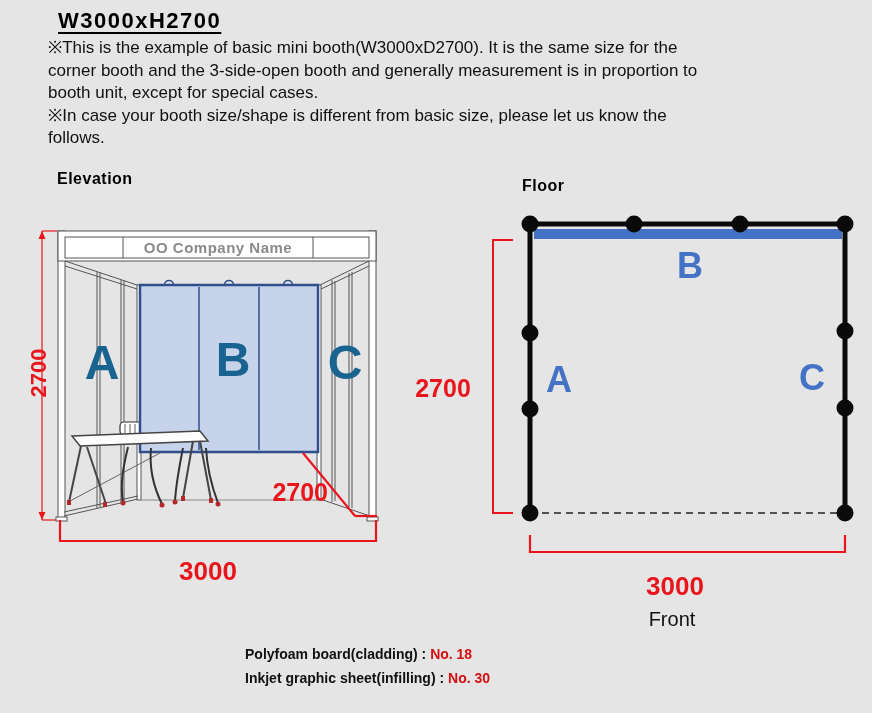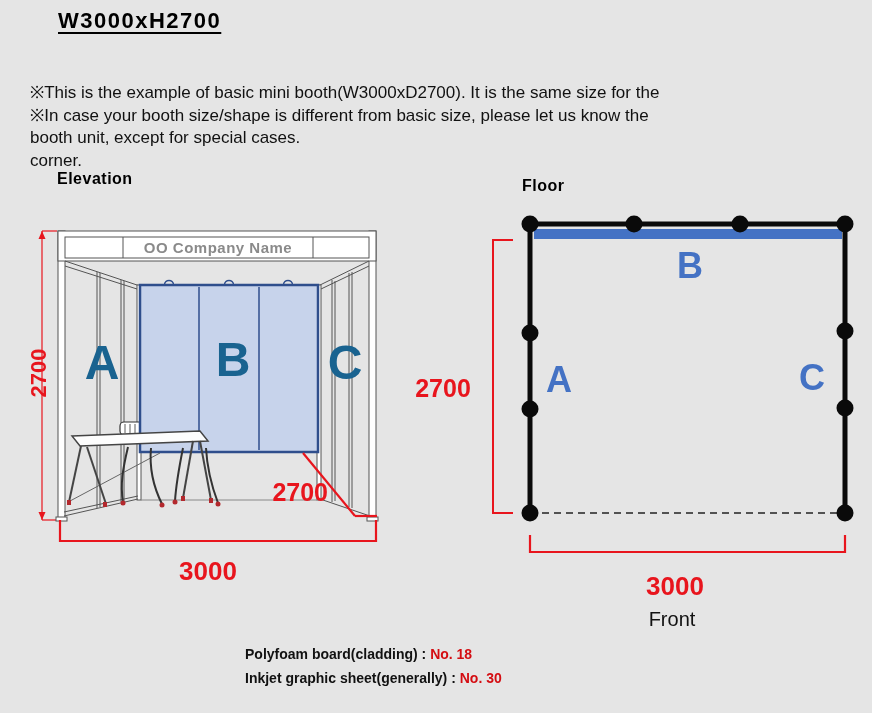--- a/index.html
+++ b/index.html
@@ -1,42 +1,43 @@
 <!DOCTYPE html>
 <html><head>
 <meta charset="utf-8">
 <style>
   html,body{margin:0;padding:0;background:#ffffff;}
   #page{position:relative;width:872px;height:713px;background:#e5e5e5;overflow:hidden;
         font-family:"Liberation Sans",sans-serif;color:#111;}
   .abs{position:absolute;}
   #doc-title{left:58px;top:8px;font-size:22px;font-weight:bold;letter-spacing:1.5px;
              text-decoration:underline;text-underline-offset:4px;color:#000;}
-  #notes{left:30px;top:37px;font-size:17px;line-height:22.5px;color:#111;margin-top:45px;}
+  #notes{left:48px;top:37px;font-size:17px;line-height:22.5px;color:#111;}
   .note-line{white-space:nowrap;}
   .section-heading{font-size:16px;font-weight:bold;color:#000;letter-spacing:0.5px;}
   #elevation-heading{left:57px;top:170px;}
   #floor-heading{left:522px;top:165px;margin-top:12px;}
   #footer{left:245px;top:642px;font-size:14px;font-weight:bold;line-height:24px;color:#111;}
   .footer-value{color:#d40d12;}
   svg text{font-family:"Liberation Sans",sans-serif;}
   .dimtext{fill:#e8151d;font-weight:bold;}
 </style>
 </head>
 <body>
 
 <div id="page">
 
   <div id="doc-title" class="abs">W3000xH2700</div>
 
   <div id="notes" class="abs">
     <div class="note-line">※This is the example of basic mini booth(W3000xD2700). It is the same size for the</div>
+    <div class="note-line">corner booth and the 3-side-open booth and generally measurement is in proportion to</div>
+    <div class="note-line">booth unit, except for special cases.</div>
     <div class="note-line">※In case your booth size/shape is different from basic size, please let us know the</div>
-    <div class="note-line">booth unit, except for special cases.</div>
-    <div class="note-line">corner.</div>
+    <div class="note-line">follows.</div>
   </div>
 
   <div id="elevation-heading" class="abs section-heading">Elevation</div>
   <div id="floor-heading" class="abs section-heading">Floor</div>
 
   <svg class="abs" style="left:10px;top:200px;" width="400" height="405" viewBox="0 0 400 405">
 
     <g stroke="#e8151d" stroke-width="1.2">
       <line x1="32" y1="31" x2="32" y2="320"></line>
       <line x1="32" y1="31" x2="47" y2="31"></line>
@@ -196,17 +197,17 @@
     <text class="dimtext" x="275" y="395" text-anchor="middle" font-size="26" font-weight="normal">3000</text>
 
     <text x="272" y="426" text-anchor="middle" font-size="20" fill="#111">Front</text>
   </svg>
 
   <div id="footer" class="abs">
     <div>
       <span>Polyfoam board(cladding) : </span><span class="footer-value">No. 18</span>
     </div>
     <div>
-      <span>Inkjet graphic sheet(generally) : </span><span class="footer-value">No. 30</span>
+      <span>Inkjet graphic sheet(infilling) : </span><span class="footer-value">No. 30</span>
     </div>
   </div>
 
 </div>
 
 </body></html>

